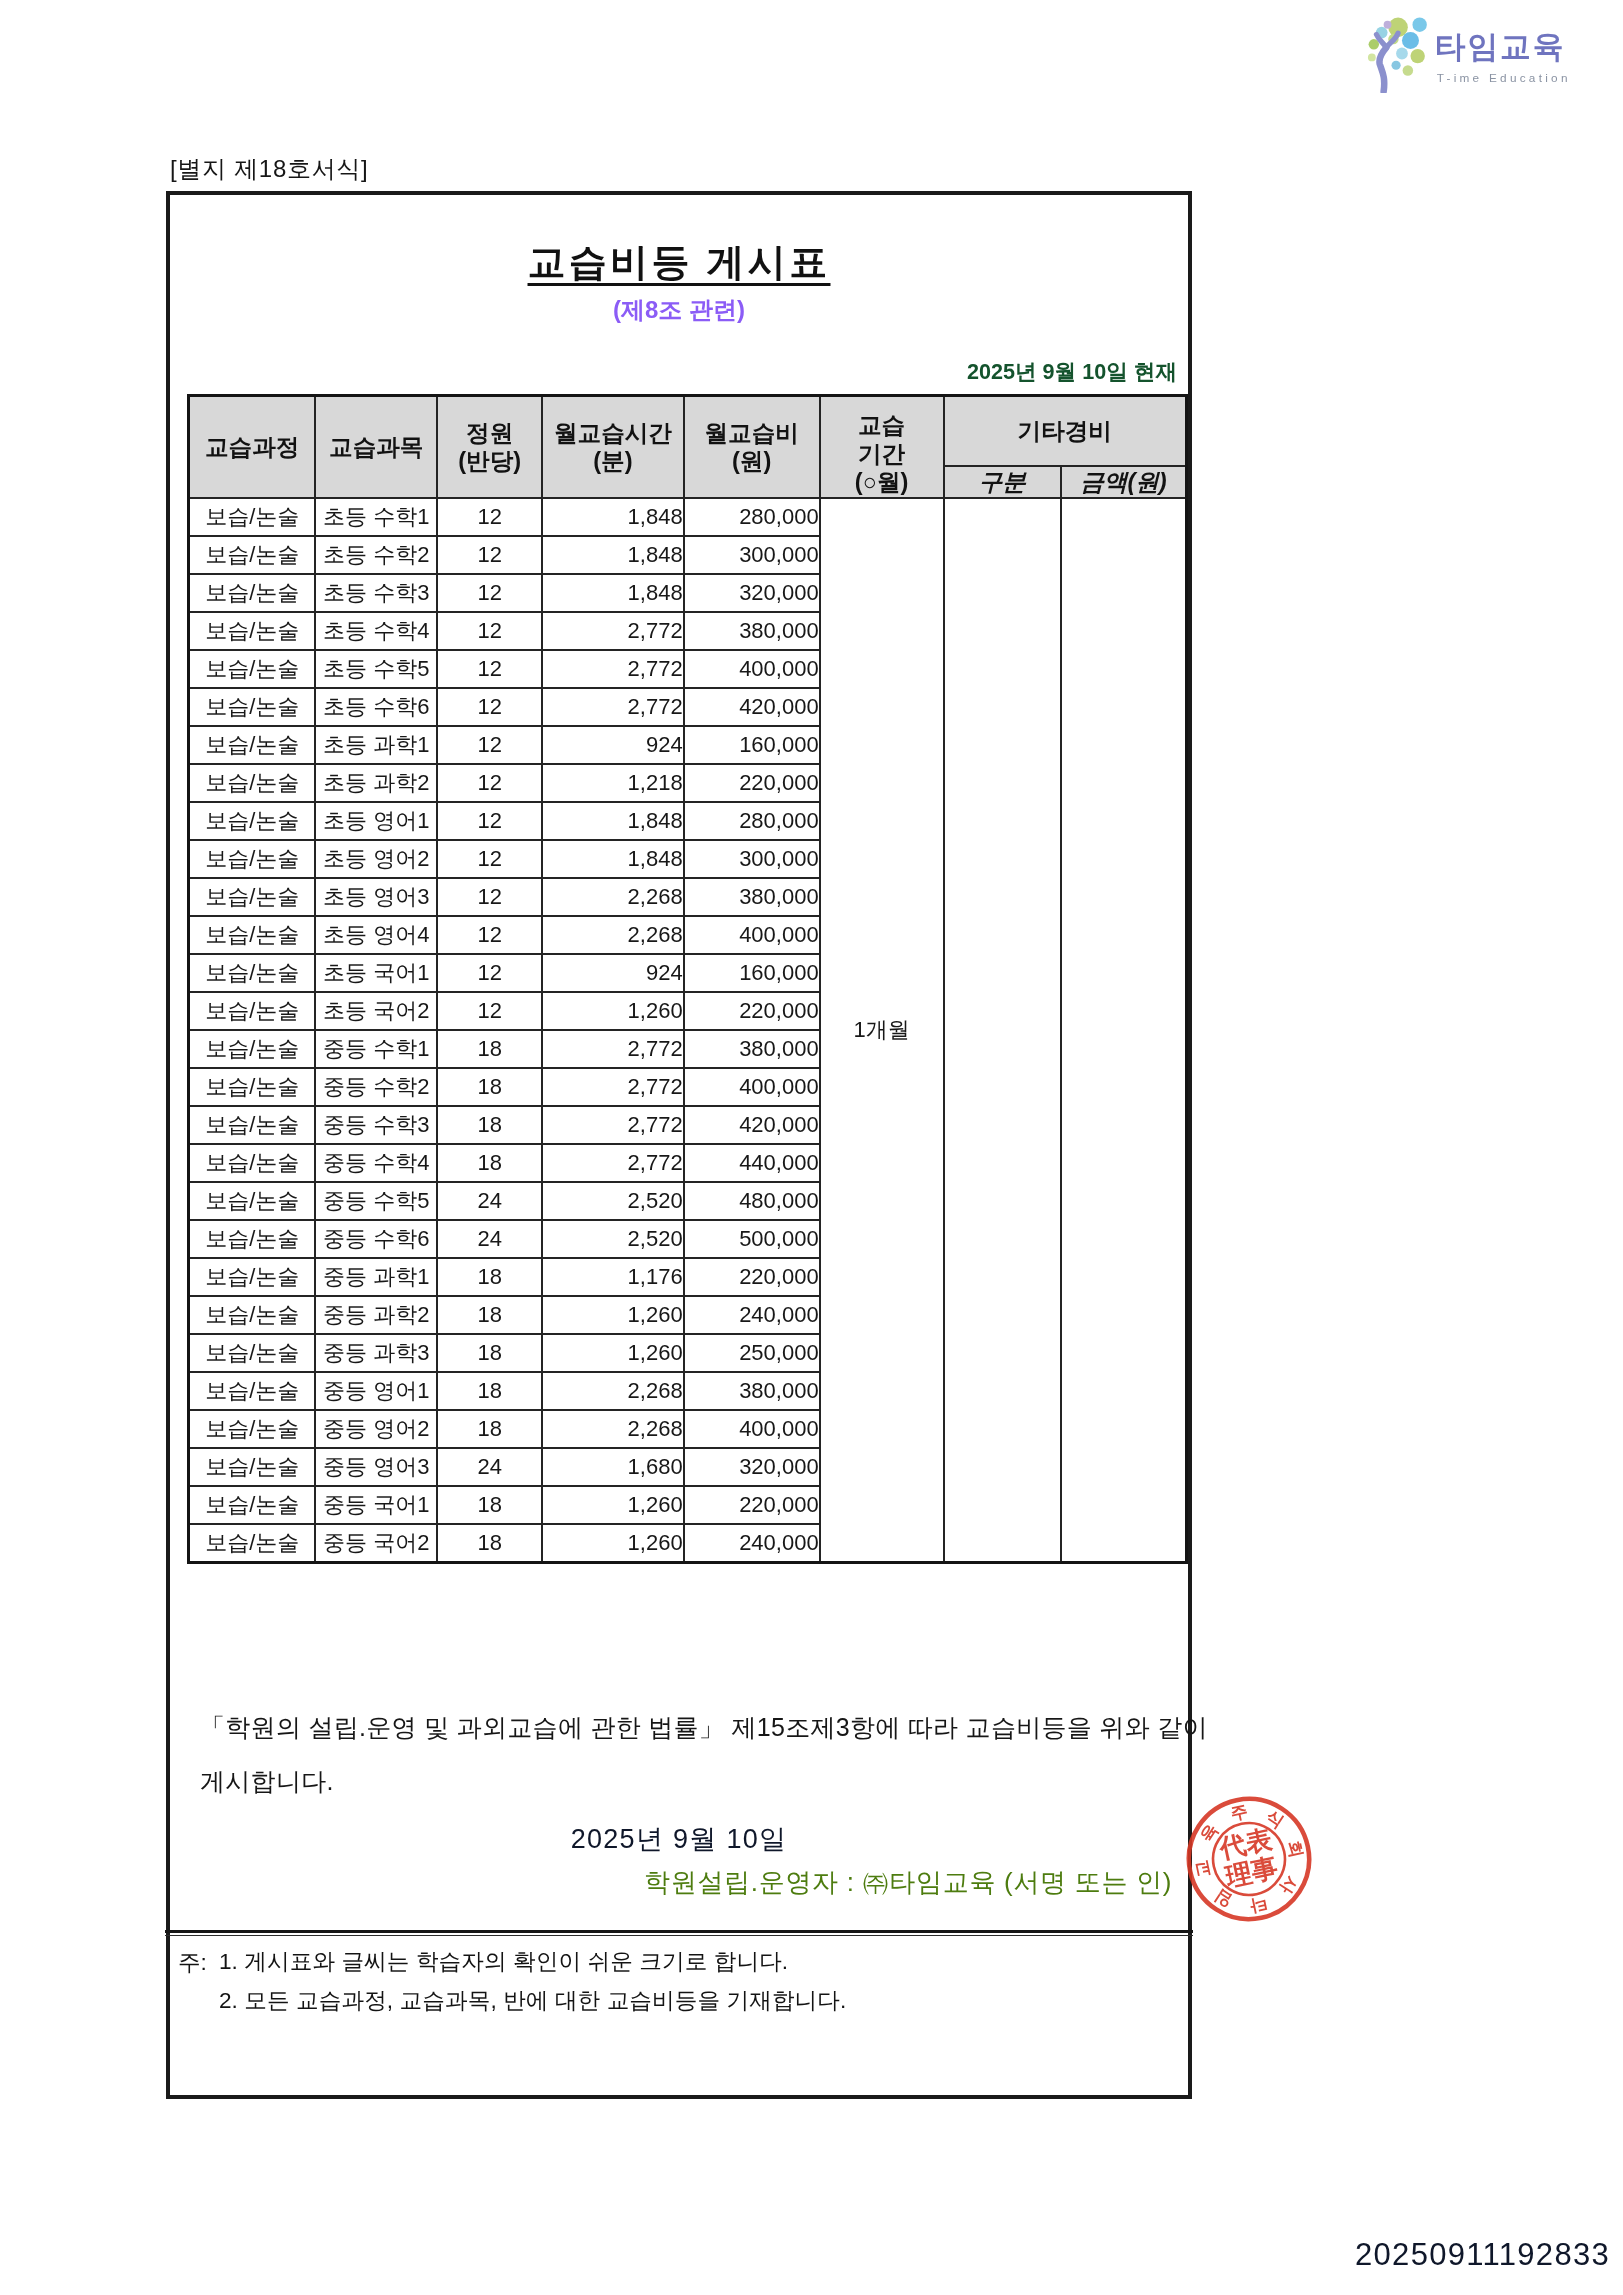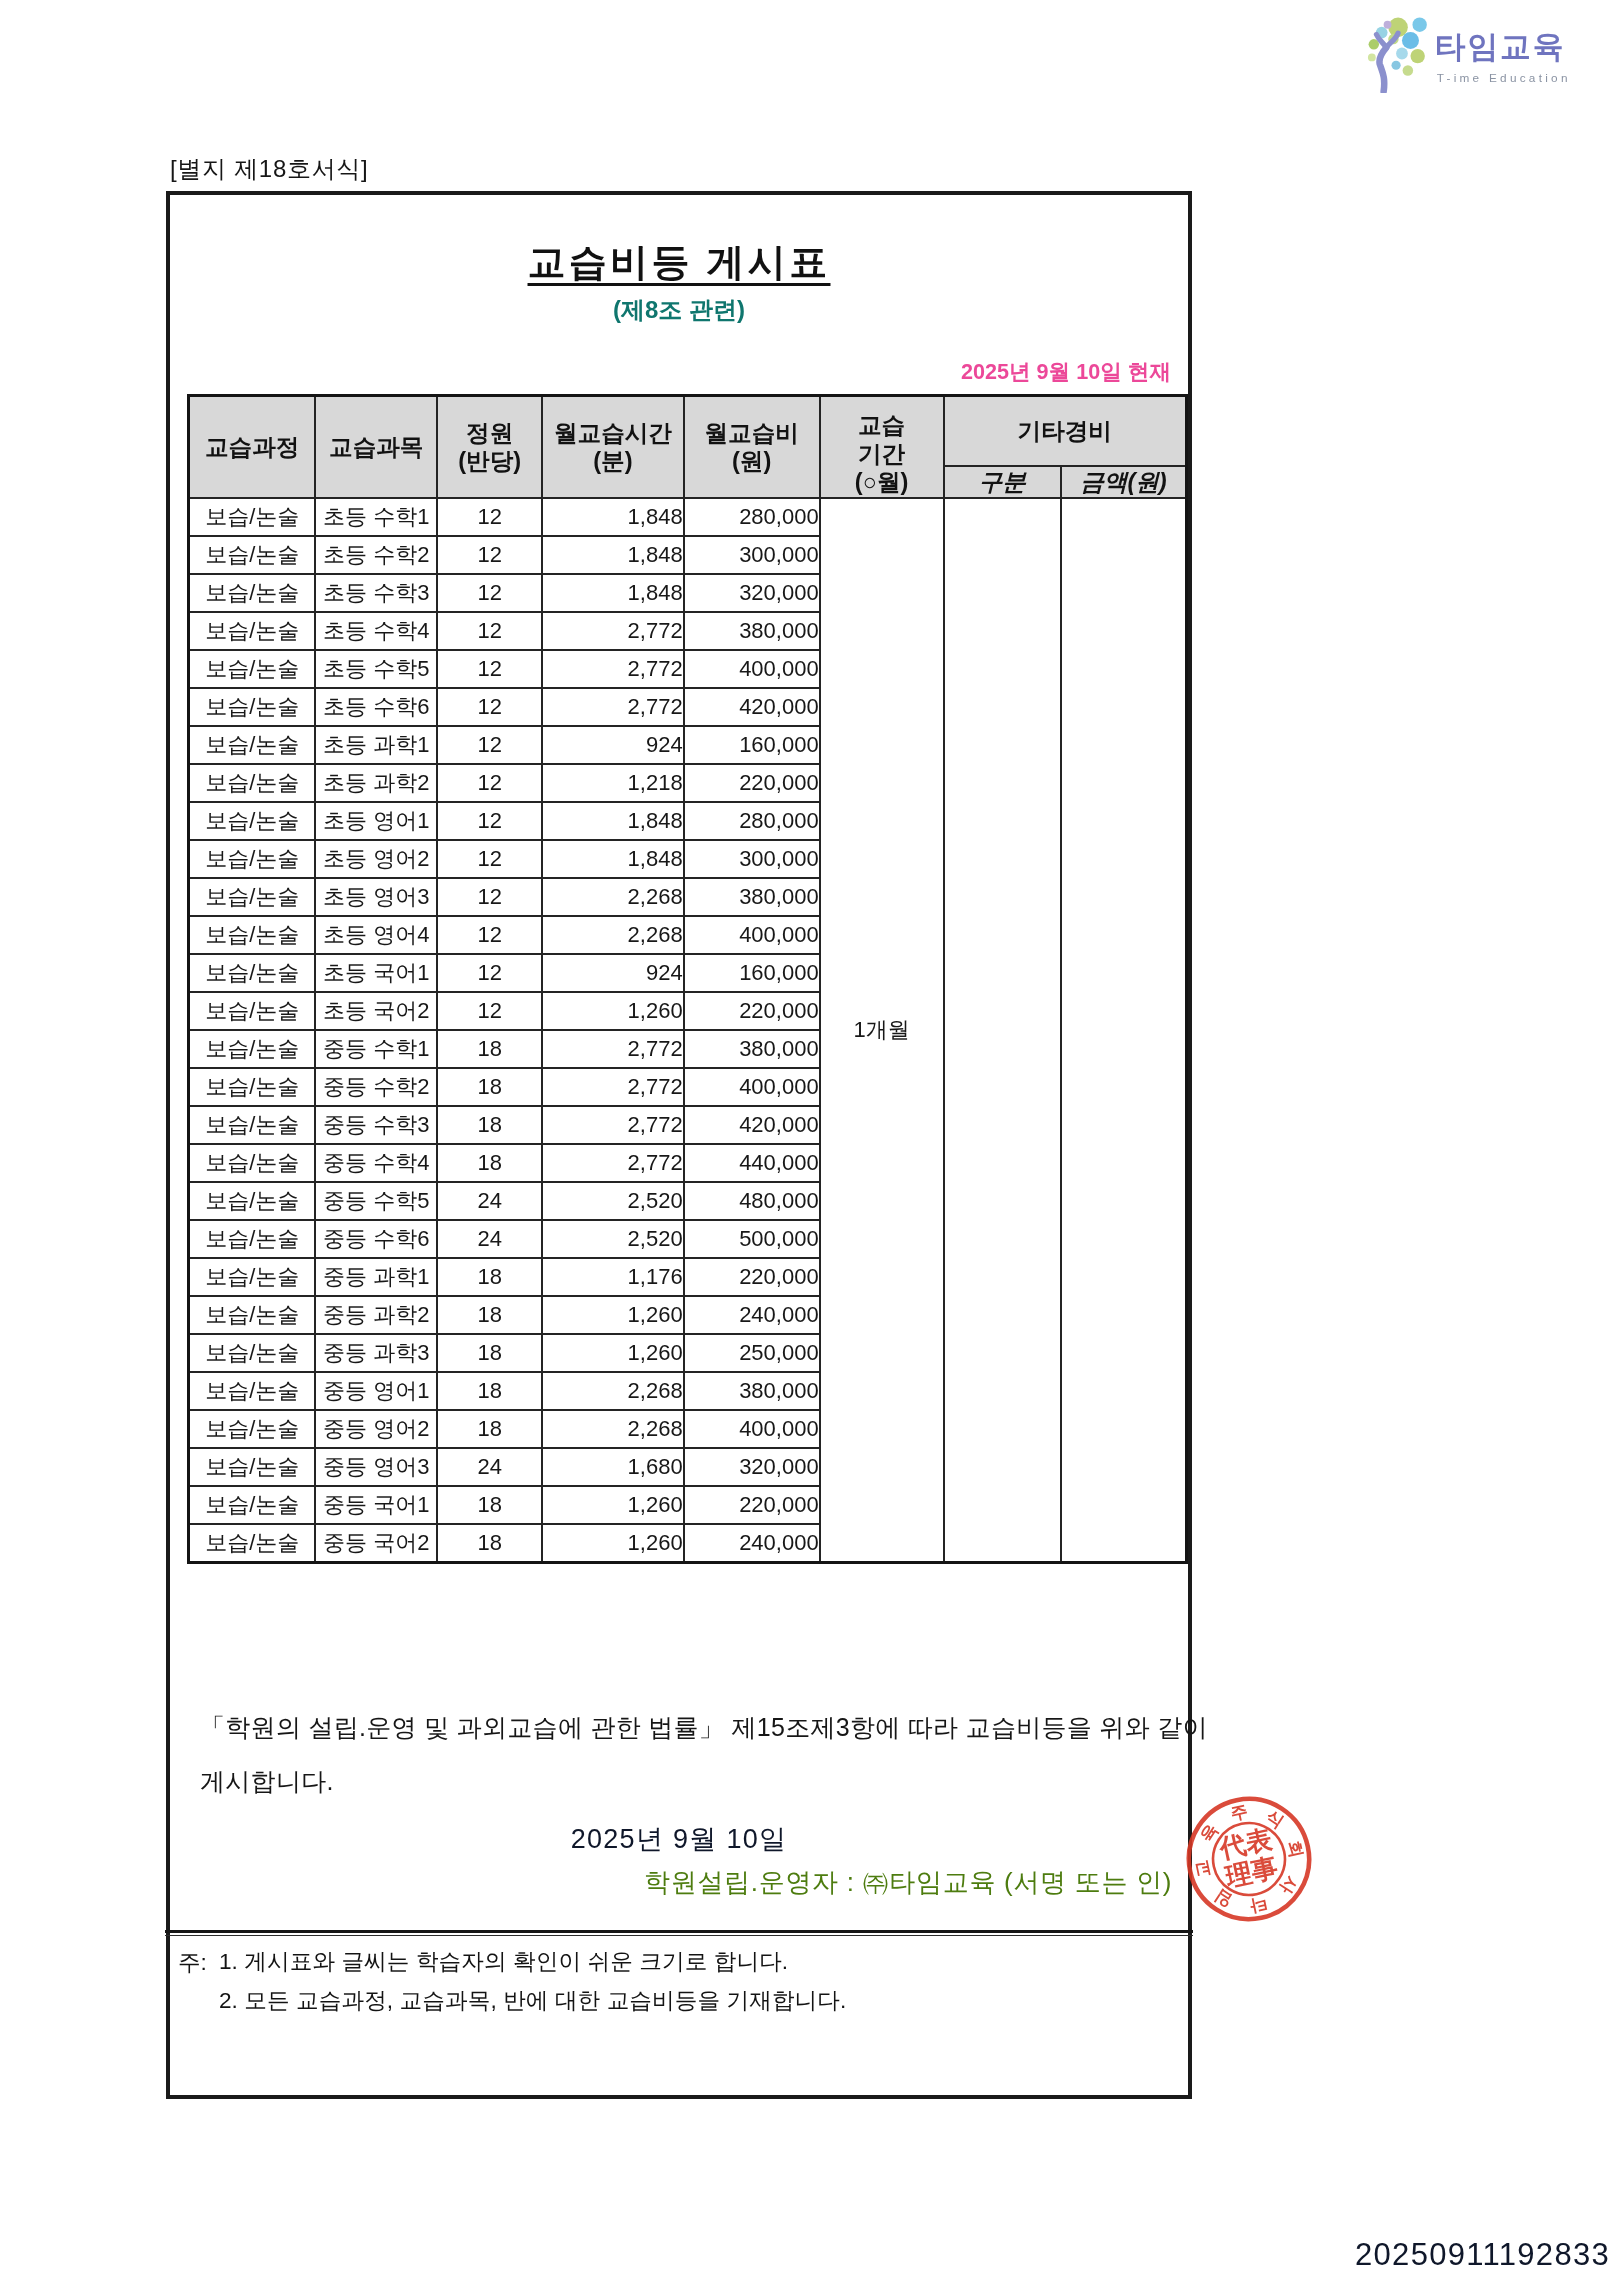--- a/index.html
+++ b/index.html
@@ -12,22 +12,22 @@
   
   .form-label{position:absolute;left:170px;top:153px;font-size:24px;font-weight:500;letter-spacing:0.7px;color:#161616;}
   
   .doc-box{
     position:absolute;left:166px;top:191px;width:1026px;height:1908px;
     border:4.6px solid #1a1a1a;box-sizing:border-box;background:#ffffff;
   }
   .title{position:absolute;top:42px;left:0;width:100%;text-align:center;
     font-size:38px;font-weight:800;letter-spacing:3.3px;color:#111;
     text-decoration:underline;text-decoration-thickness:3.3px;text-underline-offset:7.9px;}
-  .subtitle{position:absolute;top:99px;left:0;width:100%;text-align:center;font-size:24px;font-weight:600;color:#0f766e;}
-  .asof{position:absolute;top:162px;right:17px;font-size:21.6px;font-weight:600;color:#ec4899;}
+  .subtitle{position:absolute;top:99px;left:0;width:100%;text-align:center;font-size:24px;font-weight:600;color:#8b5cf6;}
+  .asof{position:absolute;top:162px;right:11px;font-size:21.6px;font-weight:600;color:#14532d;}
   
   .fee-table{position:absolute;left:17px;top:199px;border-collapse:collapse;table-layout:fixed;background:#fff;
     border:3.9px solid #141414;}
   .fee-table th,.fee-table td{
     border:2px solid #242424;border-top-width:2.6px;border-bottom-width:2.6px;
     box-sizing:border-box;overflow:hidden;white-space:pre-line;
   }
   .fee-table thead th{background:#d8d8d8;font-size:23.6px;font-weight:700;color:#121212;text-align:center;vertical-align:middle;line-height:1.2;}
   th.hdr-row1{height:68px;}
   th.hdr-period{line-height:32px;padding-top:14.4px;vertical-align:top;}

